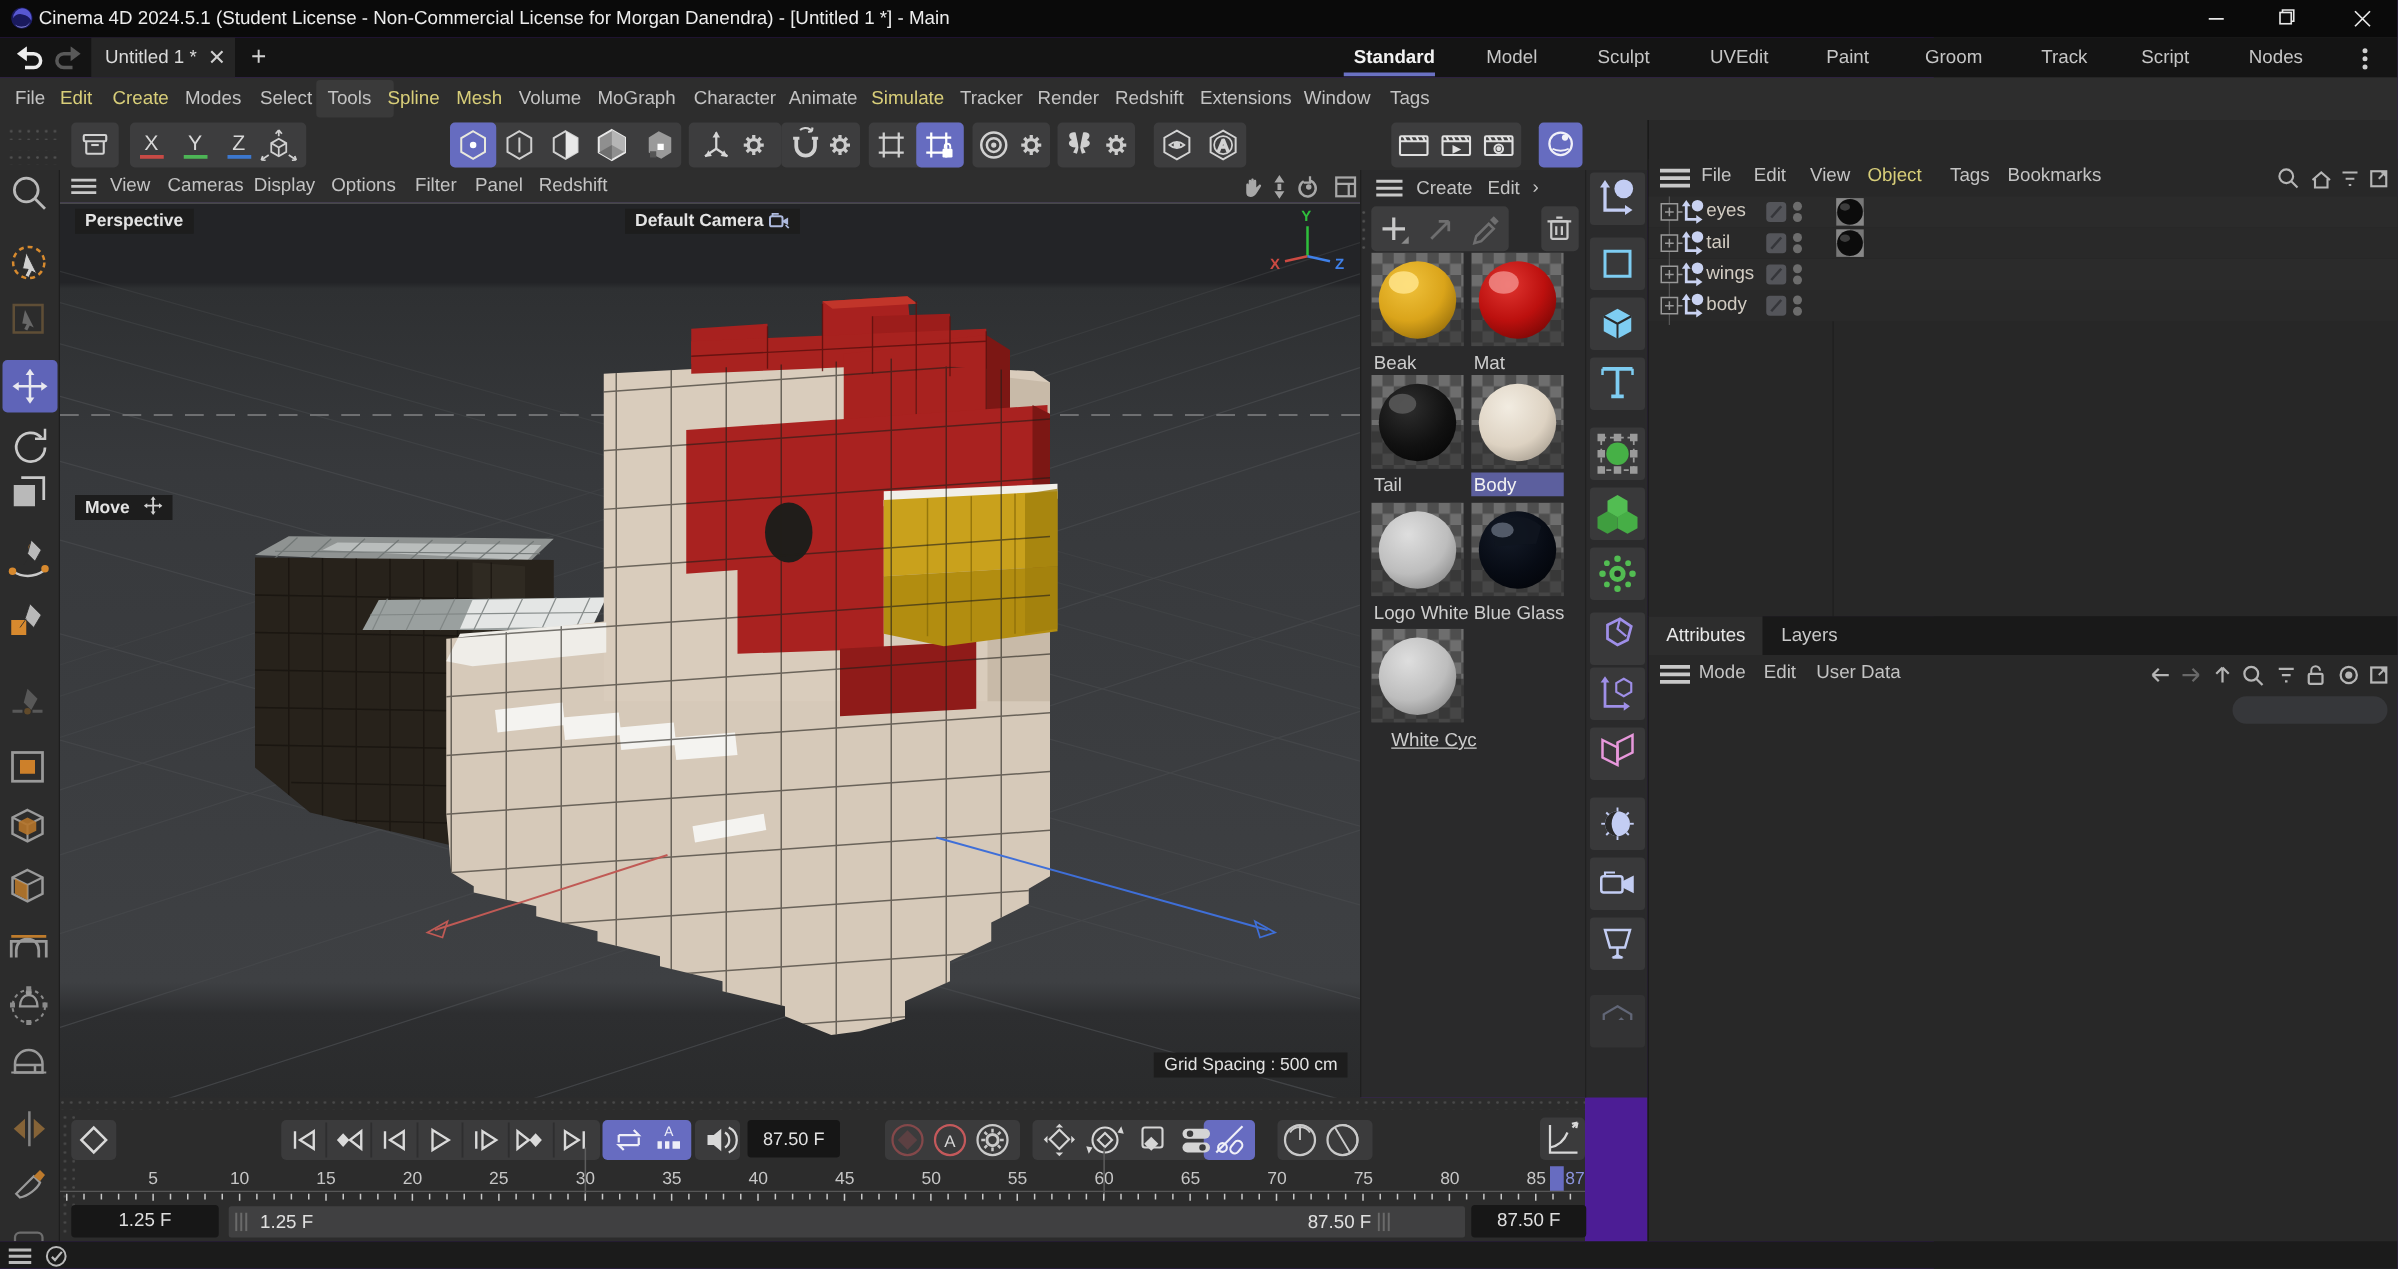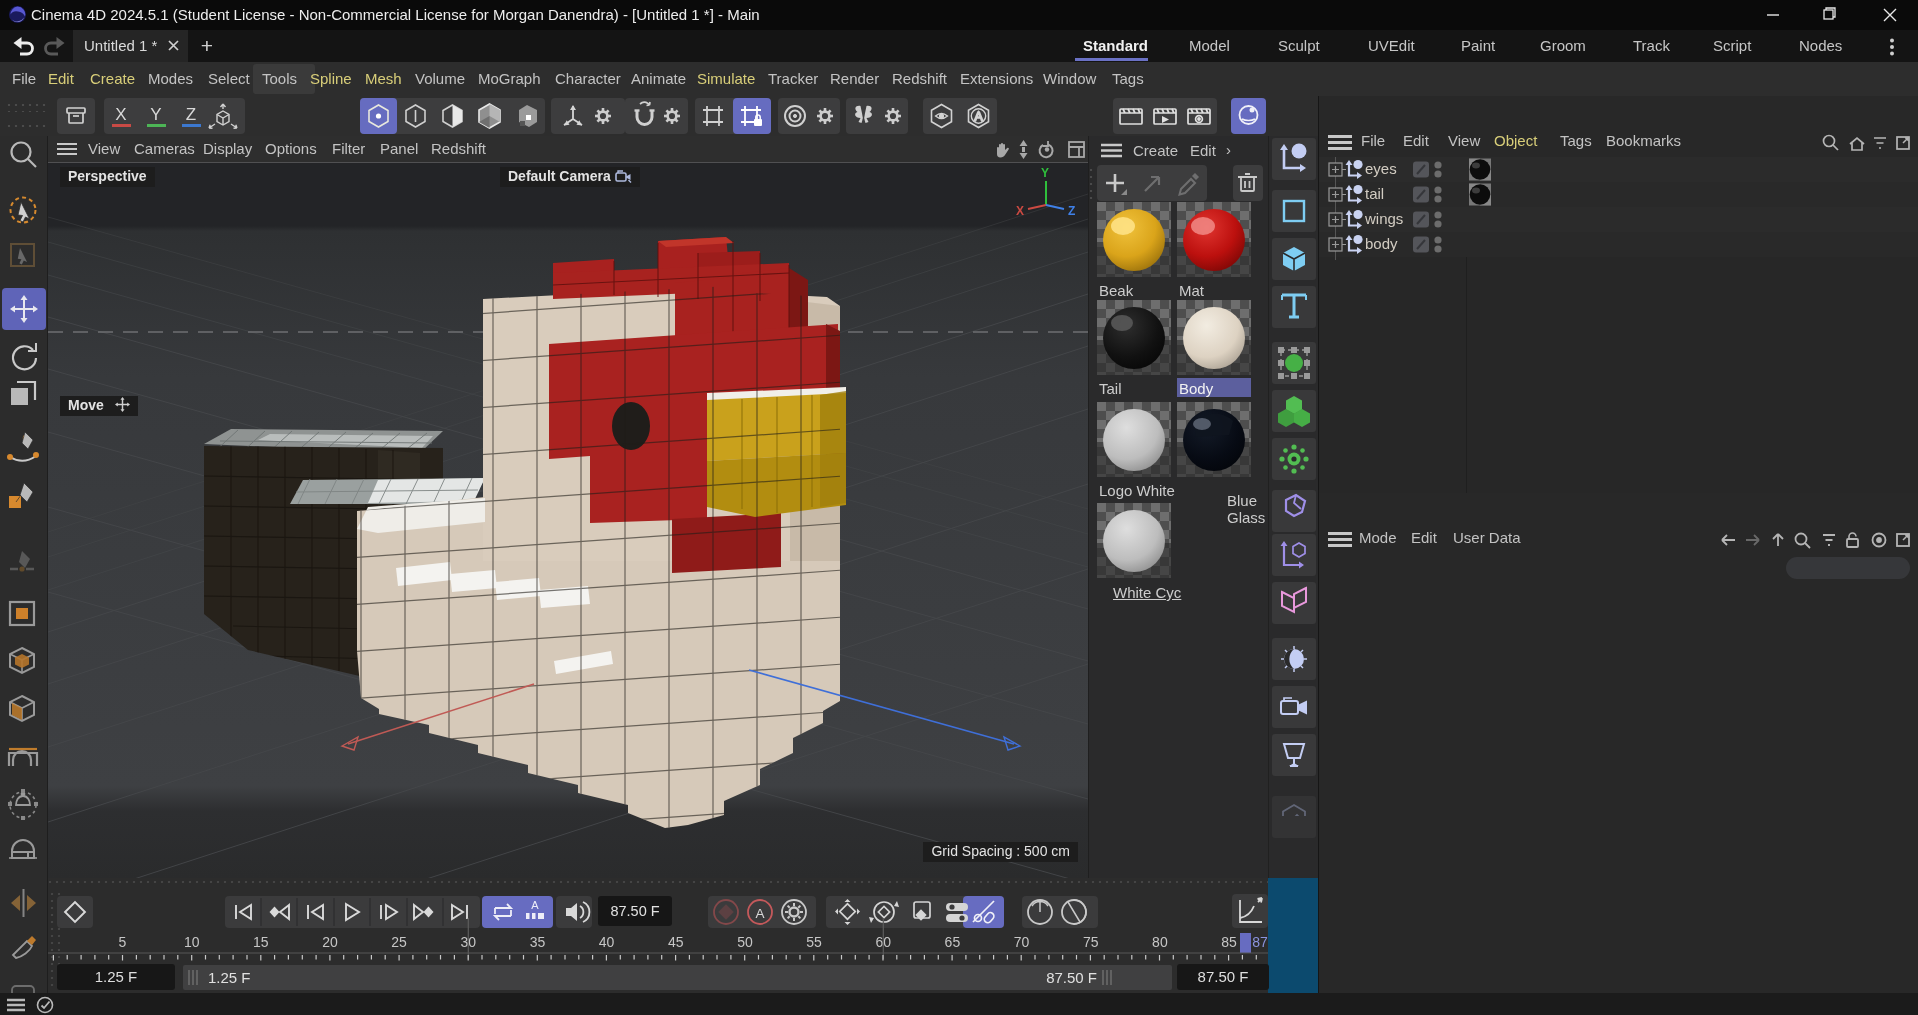--- a/index.html
+++ b/index.html
@@ -1,18 +1,18 @@
 <!DOCTYPE html>
 <html><head>
 <meta charset="utf-8">
 <style>
 * { margin:0; padding:0; box-sizing:border-box; }
 html,body { width:1918px; height:1015px; overflow:hidden; background:#2a2a2a;
   font-family:"Liberation Sans", sans-serif; }
-#root { position:relative; width:1547px; height:1015px; background:#0c4a6e; }
+#root { position:relative; width:1547px; height:1015px; background:#4c1d95; }
 .abs { position:absolute; }
 
 #titlebar { left:0; top:0; width:1918px; height:30px; background:#0a0a0a; color:#e6e6e6; }
 #titlebar .ttext { position:absolute; left:31px; top:6px; font-size:15px; color:#ededed; }
 
 .winbtn { position:absolute; top:0; width:46px; height:30px; }
 
 #tabbar { left:0; top:30px; width:1918px; height:32px; background:#141414; }
 #tab1 { position:absolute; left:73px; top:0px; width:115px; height:32px; background:#252525; color:#dadada; font-size:15px; }
 #tabplus { position:absolute; left:196px; top:4px; width:22px; height:24px; color:#d0d0d0; font-size:21px; text-align:center; line-height:24px;}
@@ -746,21 +746,21 @@
           <use href="#swbg"></use>
           <circle cx="37" cy="38" r="31" fill="url(#ggray)"></circle>
         </svg></div>
   <div class="mat" style="left:88px;top:266px;"><svg width="74" height="75" viewBox="0 0 74 75">
           <use href="#swbg"></use>
           <circle cx="37" cy="38" r="31" fill="url(#gblue)"></circle>
           <path d="M17 22 a26 26 0 0 1 39 -3 l-4 14 l-33 2 z" fill="#10151f" opacity="0.9"></path>
           <ellipse cx="25" cy="22" rx="9" ry="6" fill="#8a94a4" opacity="0.55"></ellipse>
         </svg></div>
   <div class="matlabel" style="left:10px;top:346px;">Logo White</div>
-  <div class="matlabel" style="left:90px;top:356px;margin-left:48px;">Blue Glass</div>
+  <div class="matlabel" style="left:90px;top:346px;">Blue Glass</div>
   <div class="mat" style="left:8px;top:367px;"><svg width="74" height="75" viewBox="0 0 74 75">
           <use href="#swbg"></use>
           <circle cx="37" cy="38" r="31" fill="url(#ggray)"></circle>
         </svg></div>
   <div class="matlabel" style="left:24px;top:448px;text-decoration:underline;">White Cyc</div>
 
   <svg width="0" height="0" style="position:absolute">
     <defs>
       <pattern id="checker" width="18" height="18" patternUnits="userSpaceOnUse">
         <rect width="18" height="18" fill="#4e4e4e"></rect>
@@ -997,20 +997,24 @@
       </g>
     </svg>
     <div class="oname" style="top:3px;">eyes</div>
     <div class="oname" style="top:28px;">tail</div>
     <div class="oname" style="top:53px;">wings</div>
     <div class="oname" style="top:78px;">body</div>
   </div>
 </div>
 
 <div id="attrpanel" class="abs">
+  <div class="ptabs">
+    <div class="ptab active" style="left:0;">Attributes</div>
+    <div class="ptab" style="left:92px;">Layers</div>
+  </div>
   <div class="pmenu" style="background:#282828;">
     <svg class="abs" style="left:8px;top:7px" width="26" height="17">
           <path d="M1 2.5 h24 M1 8.5 h24 M1 14.5 h24" stroke="#c8c8c8" stroke-width="3"></path>
         </svg>
     <div class="pmi" style="left:40px;">Mode</div>
     <div class="pmi" style="left:92px;">Edit</div>
     <div class="pmi" style="left:134px;">User Data</div>
     <svg class="abs" style="left:400px;top:6px" width="195" height="20" viewBox="0 0 195 20">
       <g fill="none" stroke="#b5b5b5" stroke-width="1.8">
         <path d="M3 10 h13 M3 10 l5 -5 M3 10 l5 5"></path>

